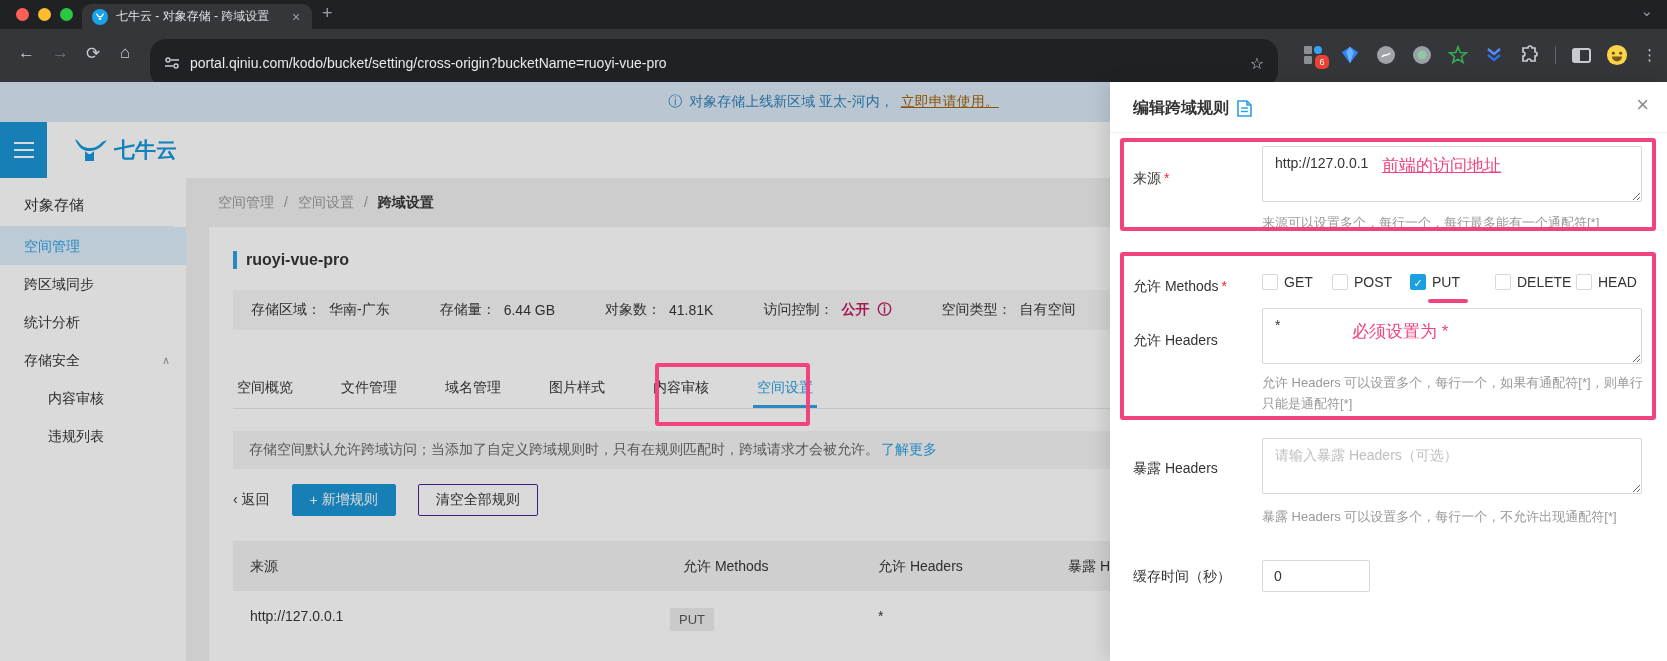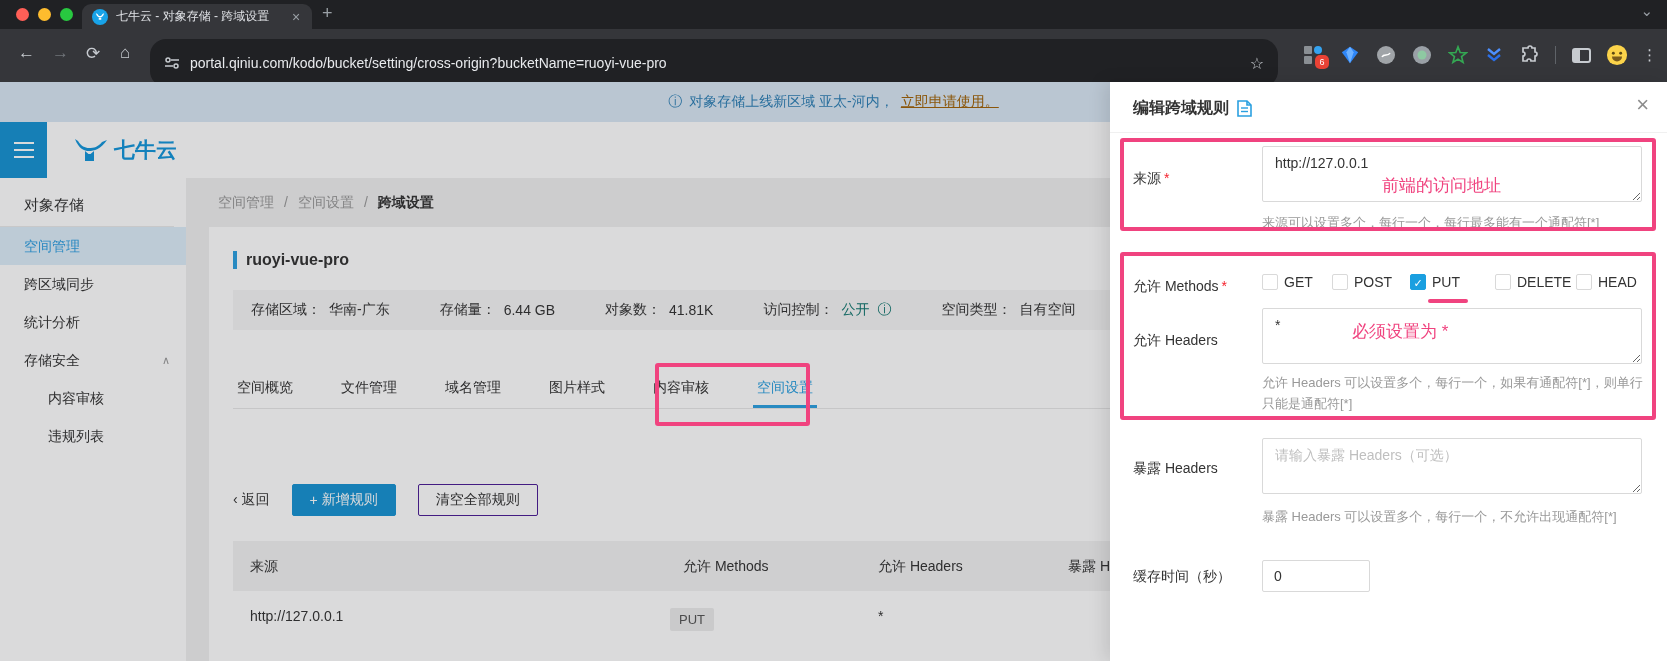--- a/index.html
+++ b/index.html
@@ -53,21 +53,21 @@
 
   .main { position:absolute; top:96px; left:186px; right:0; bottom:0; }
   .breadcrumb { position:absolute; top:16px; left:32px; font-size:14px; color:#999; }
   .breadcrumb .sep { margin:0 10px; }
   .breadcrumb .cur { color:#333; font-weight:bold; }
   .card { position:absolute; top:49px; left:23px; right:0; bottom:0; background:#fff; }
   .card-title { position:absolute; top:24px; left:24px; display:flex; align-items:center; gap:9px; font-size:16px; font-weight:bold; color:#333; }
   .title-bar { width:4px; height:18px; background:#2ba0e0; }
   .stats { position:absolute; top:63px; left:24px; right:22px; height:40px; background:#f6f6f6; display:flex; align-items:center; gap:50px; padding:0 18px; font-size:14px; color:#333; white-space:nowrap; }
   .stat { display:flex; gap:8px; align-items:center; }
-  .orange { color:#0f766e; }
+  .orange { color:#be185d;font-weight:bold; }
   .tabs { position:absolute; top:140px; left:24px; right:22px; height:42px; display:flex; gap:40px; align-items:stretch; border-bottom:1px solid #e8e8e8; font-size:14px; color:#333; }
   .tab-item { display:flex; align-items:center; padding:0 4px; cursor:pointer; }
   .tab-item.active { color:#2ba0e0; box-shadow:inset 0 -3px 0 #2ba0e0; }
   .alert { position:absolute; top:204px; left:24px; right:22px; height:38px; background:#f5f5f5; display:flex; align-items:center; padding:0 16px; font-size:14px; color:#666; white-space:nowrap; overflow:hidden; }
   .alert a { color:#2ba0e0; text-decoration:none; margin-left:2px; }
   .btns { position:absolute; top:257px; left:24px; display:flex; align-items:center; gap:22px; }
   .backlink { font-size:14px; color:#333; cursor:pointer; }
   .btn { height:32px; padding:0 17px; font-size:14px; border-radius:2px; display:flex; align-items:center; cursor:pointer; }
   .btn-primary { background:#1693d3; color:#fff; border:1px solid #1693d3; }
   .btn-default { background:#fff; color:#333; border:1px solid #4c1d95; }
@@ -271,20 +271,24 @@
 
         <div class="tabs">
           <span class="tab-item">空间概览</span>
           <span class="tab-item">文件管理</span>
           <span class="tab-item">域名管理</span>
           <span class="tab-item">图片样式</span>
           <span class="tab-item">内容审核</span>
           <span class="tab-item active">空间设置</span>
         </div>
 
+        <div class="alert">
+          <span>存储空间默认允许跨域访问；当添加了自定义跨域规则时，只有在规则匹配时，跨域请求才会被允许。</span>
+          <a>了解更多</a>
+        </div>
 
         <div class="btns">
           <span class="backlink"><span>‹</span> <span>返回</span></span>
           <span class="btn btn-primary"><span>+</span>&nbsp;<span>新增规则</span></span>
           <span class="btn btn-default">清空全部规则</span>
         </div>
 
         <div class="thead">
           <span class="th1">来源</span>
           <span class="th2">允许 Methods</span>
@@ -312,21 +316,21 @@
             <line x1="4" y1="8" x2="11" y2="8" stroke="#2ba0e0" stroke-width="1.4"></line>
             <line x1="4" y1="11.5" x2="11" y2="11.5" stroke="#2ba0e0" stroke-width="1.4"></line>
           </svg>
       </div>
       <span class="panel-close">×</span>
       <div class="panel-divider"></div>
 
       <div class="anno-box" style="left:10px;top:56px;width:536px;height:93px;"></div>
       <span class="f-label" style="top:88px;"><span>来源</span><span class="star">*</span></span>
       <textarea class="ta" style="top: 64px;">http://127.0.0.1</textarea>
-      <span class="anno-text" style="left:272px;top:92px;">前端的访问地址</span>
+      <span class="anno-text" style="left:272px;top:72px;text-decoration:underline;">前端的访问地址</span>
       <span class="help" style="top:130px;">来源可以设置多个，每行一个，每行最多能有一个通配符[*]</span>
 
       <div class="anno-box" style="left:10px;top:170px;width:536px;height:168px;"></div>
       <span class="f-label" style="top:196px;"><span>允许 Methods</span><span class="star">*</span></span>
       <span class="cb-item" style="left:152px;">
           <span class="cb"></span>
           <span>GET</span>
         </span>
       <span class="cb-item" style="left:222px;">
           <span class="cb"></span>

